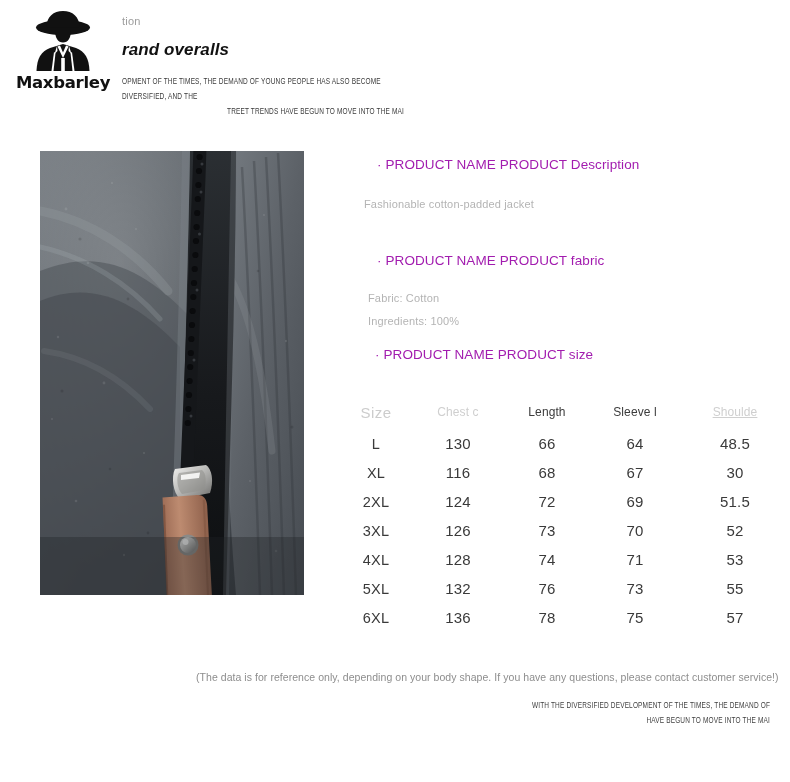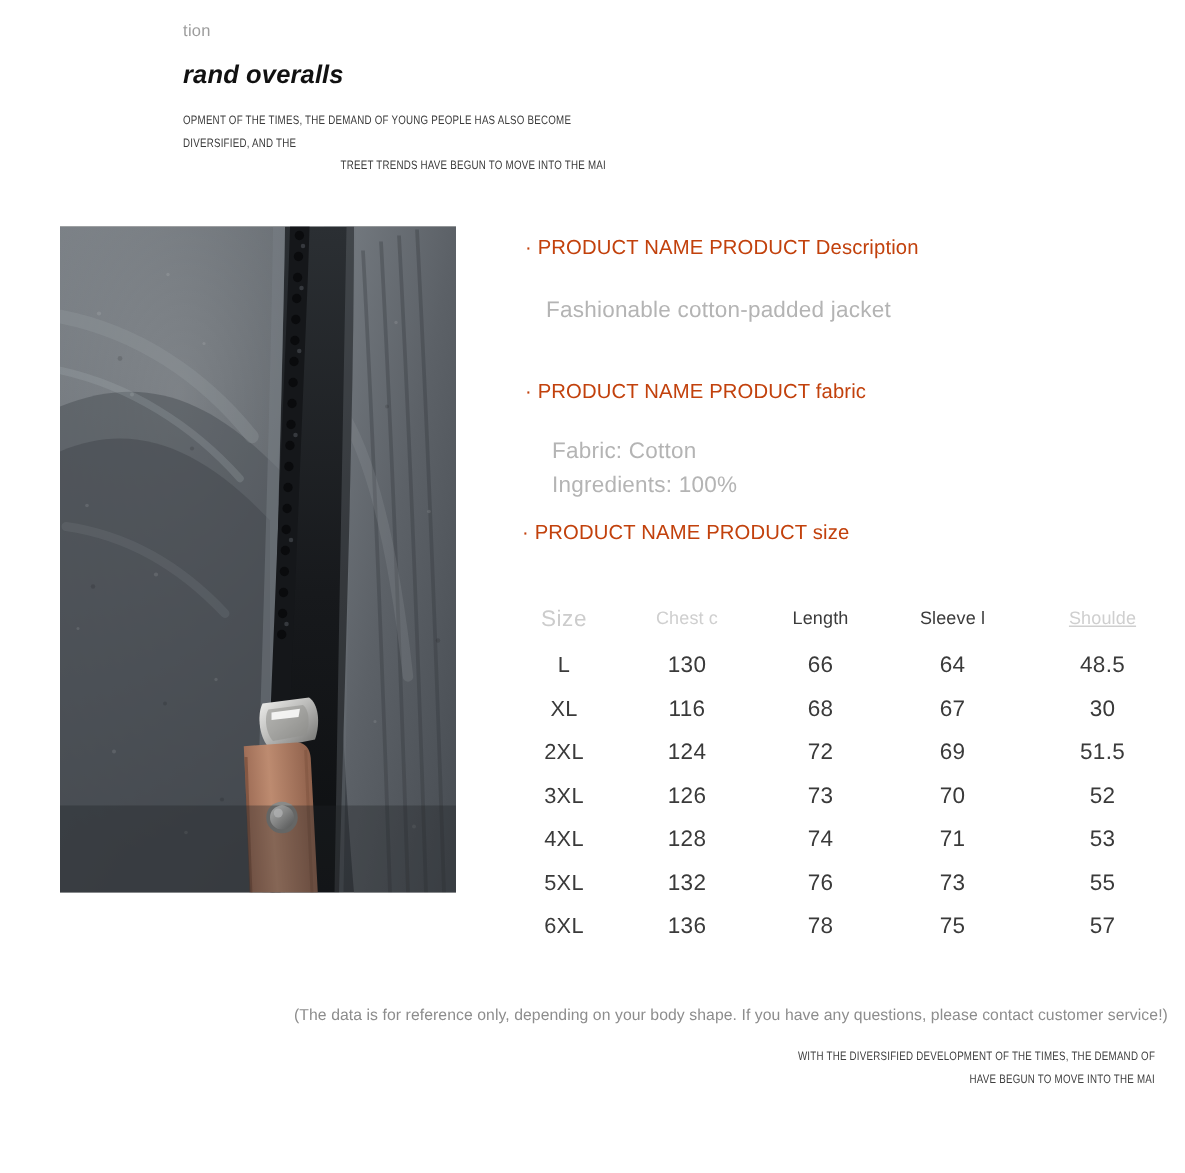--- a/index.html
+++ b/index.html
@@ -118,26 +118,27 @@
 
   
   .details {
     position: absolute;
     left: 340px;
     top: 150px;
     width: 450px;
   }
   .sec-head {
     font-size: 13.5px;
-    color: #c2410c;
+    color: #a21caf;
     letter-spacing: .1px;
     white-space: nowrap;
+    margin-left: 27px;
   }
   .sec-body {
-    font-size: 15px;
+    font-size: 11px;
     color: #b4b4b4;
     letter-spacing: .15px;
     white-space: nowrap;
   }
 
   .row-desc-head { position: absolute; left: 10px;  top: 7px; }
   .row-desc-text { position: absolute; left: 24px;  top: 48px; }
   .row-fab-head  { position: absolute; left: 10px;  top: 103px; }
   .row-fab-1     { position: absolute; left: 28px;  top: 142px; text-align: right; }
   .row-fab-2     { position: absolute; left: 28px;  top: 165px; }
@@ -226,20 +227,44 @@
 
     <div class="header-text">
       <div class="header-kicker">tion</div>
       <div class="header-title">rand overalls</div>
       <div class="header-sub">
         <span class="l1">OPMENT OF THE TIMES, THE DEMAND OF YOUNG PEOPLE HAS ALSO BECOME DIVERSIFIED, AND THE</span>
         <span class="l2">TREET TRENDS HAVE BEGUN TO MOVE INTO THE MAI</span>
       </div>
     </div>
 
+    <div class="logo-block">
+      <svg class="logo-mark" viewBox="0 0 78 66">
+
+        <ellipse cx="39" cy="19.5" rx="27" ry="7.6" fill="#111111"></ellipse>
+
+        <path d="M22.5 19.5 C22.5 8.5 29.5 3 39 3 C48.5 3 55.5 8.5 55.5 19.5 Z" fill="#111111"></path>
+
+        <path d="M31 22 C31 30 34 34.5 39 34.5 C44 34.5 47 30 47 22 Z" fill="#111111"></path>
+
+        <path d="M39 36 L52 40 C61 43.5 65 50 65.5 63 L12.5 63 C13 50 17 43.5 26 40 Z" fill="#111111"></path>
+
+        <path d="M33.5 38.5 L39 50 L44.5 38.5 L42 37.5 L39 44.5 L36 37.5 Z" fill="#ffffff"></path>
+
+        <path d="M33 38 L30.5 46 L33.5 43 Z" fill="#ffffff"></path>
+
+        <path d="M45 38 L47.5 46 L44.5 43 Z" fill="#ffffff"></path>
+
+        <path d="M30 44 L27.5 63 L29.5 63 L31.5 45 Z" fill="#ffffff"></path>
+        <path d="M48 44 L50.5 63 L48.5 63 L46.5 45 Z" fill="#ffffff"></path>
+
+        <path d="M37.2 50 L40.8 50 L40.8 63 L37.2 63 Z" fill="#ffffff"></path>
+      </svg>
+      <div class="logo-word">Maxbarley</div>
+    </div>
   </div>
 
   <div class="product-photo">
     <svg width="264" height="444" viewBox="0 0 264 444">
       <defs>
         <linearGradient id="fleeceG" x1="0" y1="0" x2="1" y2="1">
           <stop offset="0%" stop-color="#6f757b"></stop>
           <stop offset="35%" stop-color="#585e64"></stop>
           <stop offset="70%" stop-color="#42474d"></stop>
           <stop offset="100%" stop-color="#32363b"></stop>

